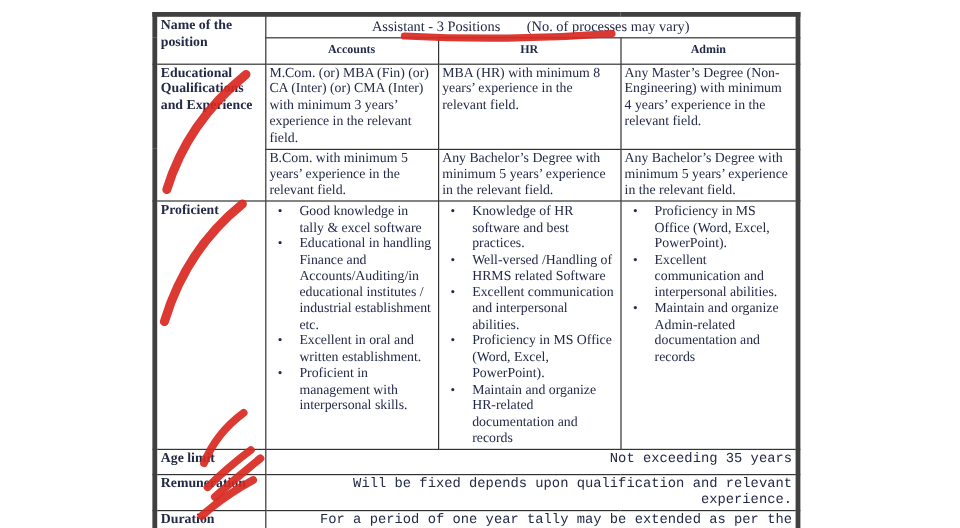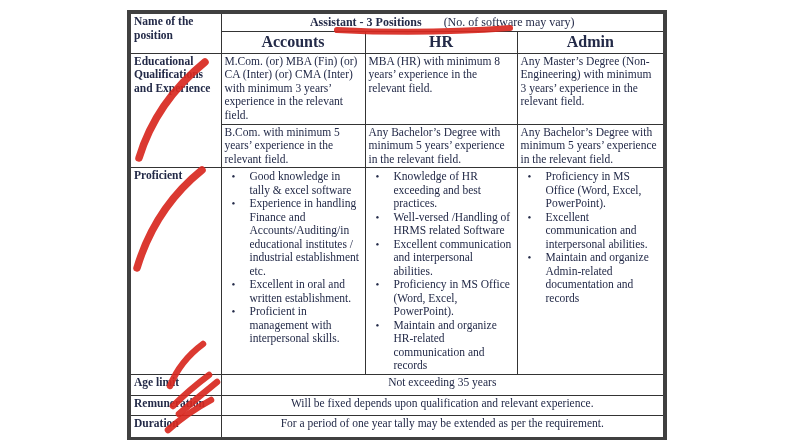--- a/index.html
+++ b/index.html
@@ -26,27 +26,27 @@
     line-height:13.5px;
     overflow:hidden;
   }
   td.lbl{font-weight:bold;}
   td.lbl-edu{padding-right:12px;}
   td.lbl-desirable{padding-top:30px;}
   td.lbl-mid{vertical-align:middle;}
   tr.r-head1 td.title-cell{
     vertical-align:middle;text-align:center;font-size:12px;padding:0 2px;
   }
-  .title-bold{font-weight:bold;margin-top:16px;}
+  .title-bold{font-weight:normal;margin-top:16px;}
   .title-note{margin-left:22px;font-weight:normal;}
   tr.r-head2 td.col-head{
-    vertical-align:middle;text-align:center;font-weight:bold;font-size:16px;
+    vertical-align:middle;text-align:center;font-weight:bold;font-size:10px;
   }
   td.span-val{
-    vertical-align:middle;text-align:center;font-size:11.5px;
+    vertical-align:middle;text-align:right;font-size:11.5px;font-family:Liberation Mono, monospace;
   }
   ul.blist{margin:0;padding:1px 0 0 0;list-style:none;}
   ul.blist li{position:relative;padding-left:25px;margin:0;}
   ul.blist li .bdot{
     position:absolute;left:7px;top:0;
     font-size:11px;
   }
   svg.marks{
     position:absolute;left:0;top:0;width:800px;height:440px;
     pointer-events:none;
@@ -63,60 +63,60 @@
       <col style="width:92px">
         <col style="width:144px">
         <col style="width:152px">
         <col style="width:148px">
     </colgroup>
 
     <tbody>
         <tr class="r-head1" style="height:19px">
       <td class="lbl" rowspan="2">Name of the position</td>
       <td class="title-cell" colspan="3">
-        <span class="title-bold">Assistant - 3 Positions</span><span class="title-note">(No. of software may vary)</span>
+        <span class="title-bold">Assistant - 3 Positions</span><span class="title-note">(No. of processes may vary)</span>
       </td>
     </tr>
 
     <tr class="r-head2" style="height:22px">
       <td class="col-head">Accounts</td>
       <td class="col-head">HR</td>
       <td class="col-head">Admin</td>
     </tr>
 
     <tr style="height:71px">
       <td class="lbl lbl-edu" rowspan="2">Educational Qualifications and Experience</td>
       <td>M.Com. (or) MBA (Fin) (or) CA (Inter) (or) CMA (Inter) with minimum 3 years’ experience in the relevant field.</td>
       <td>MBA (HR) with minimum 8 years’ experience in the relevant field.</td>
-      <td>Any Master’s Degree (Non-Engineering) with minimum 3 years’ experience in the relevant field.</td>
+      <td>Any Master’s Degree (Non-Engineering) with minimum 4 years’ experience in the relevant field.</td>
     </tr>
 
     <tr style="height:43px">
       <td>B.Com.  with minimum 5 years’ experience in the relevant field.</td>
       <td>Any Bachelor’s Degree with minimum 5 years’ experience in the relevant field.</td>
       <td>Any Bachelor’s Degree with minimum 5 years’ experience in the relevant field.</td>
     </tr>
 
     <tr style="height:197px">
       <td class="lbl lbl-desirable">Proficient</td>
       <td>
         <ul class="blist">
           <li><span class="bdot">•</span><span>Good knowledge in tally &amp; excel software</span></li>
-          <li><span class="bdot">•</span><span>Experience in handling Finance and Accounts/Auditing/in educational institutes / industrial establishment etc.</span></li>
+          <li><span class="bdot">•</span><span>Educational in handling Finance and Accounts/Auditing/in educational institutes / industrial establishment etc.</span></li>
           <li><span class="bdot">•</span><span>Excellent in oral and written establishment.</span></li>
           <li><span class="bdot">•</span><span>Proficient in management with interpersonal skills.</span></li>
         </ul>
       </td>
       <td>
         <ul class="blist">
-          <li><span class="bdot">•</span><span>Knowledge of HR exceeding and best practices.</span></li>
+          <li><span class="bdot">•</span><span>Knowledge of HR software and best practices.</span></li>
           <li><span class="bdot">•</span><span>Well-versed /Handling of HRMS related Software</span></li>
           <li><span class="bdot">•</span><span>Excellent communication and interpersonal abilities.</span></li>
           <li><span class="bdot">•</span><span>Proficiency in MS Office (Word, Excel, PowerPoint).</span></li>
-          <li><span class="bdot">•</span><span>Maintain and organize HR-related communication and records</span></li>
+          <li><span class="bdot">•</span><span>Maintain and organize HR-related documentation and records</span></li>
         </ul>
       </td>
       <td>
         <ul class="blist">
           <li><span class="bdot">•</span><span>Proficiency in MS Office (Word, Excel, PowerPoint).</span></li>
           <li><span class="bdot">•</span><span>Excellent communication and interpersonal abilities.</span></li>
           <li><span class="bdot">•</span><span>Maintain and organize Admin-related documentation and records</span></li>
         </ul>
       </td>
     </tr>

